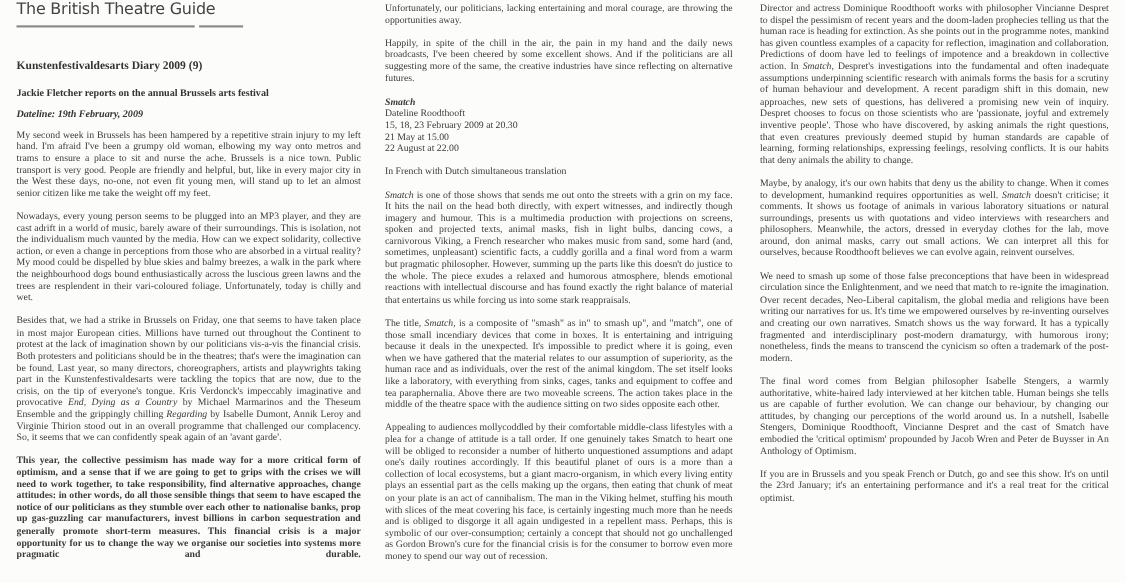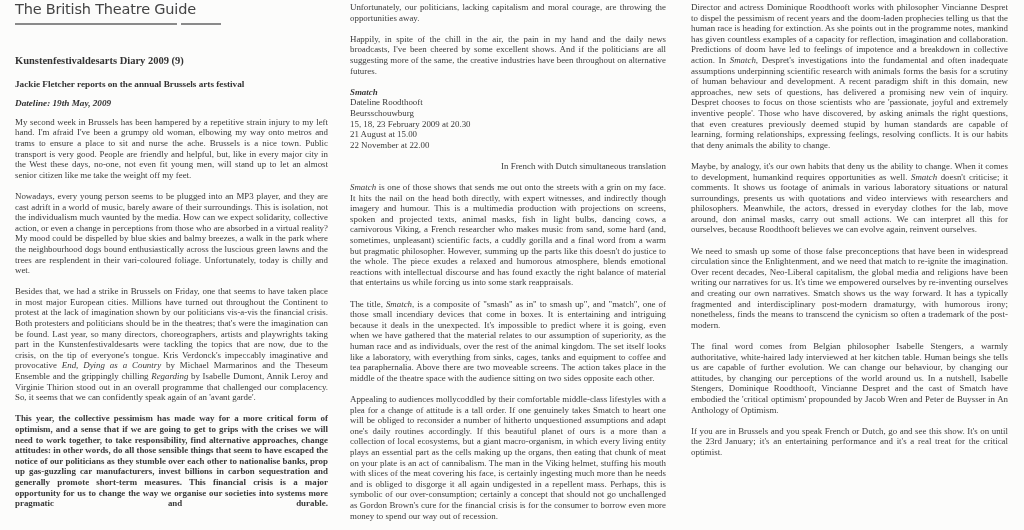--- a/index.html
+++ b/index.html
@@ -51,40 +51,39 @@
 <div class="page">
 
   <div class="col col1">
     <div class="logo">
       <span class="logo-text">The British Theatre Guide</span>
       <div class="logo-rule1"></div>
       <div class="logo-rule2"></div>
     </div>
     <div class="article-title">Kunstenfestivaldesarts Diary 2009 (9)</div>
     <div class="byline">Jackie Fletcher reports on the annual Brussels arts festival</div>
-    <div class="dateline">Dateline: 19th May, 2009</div>
+    <div class="dateline">Dateline: 19th February, 2009</div>
 
     <p>My second week in Brussels has been hampered by a repetitive strain injury to my left hand. I'm afraid I've been a grumpy old woman, elbowing my way onto metros and trams to ensure a place to sit and nurse the ache. Brussels is a nice town. Public transport is very good. People are friendly and helpful, but, like in every major city in the West these days, no-one, not even fit young men, will stand up to let an almost senior citizen like me take the weight off my feet.</p>
     <p>Nowadays, every young person seems to be plugged into an MP3 player, and they are cast adrift in a world of music, barely aware of their surroundings. This is isolation, not the individualism much vaunted by the media. How can we expect solidarity, collective action, or even a change in perceptions from those who are absorbed in a virtual reality? My mood could be dispelled by blue skies and balmy breezes, a walk in the park where the neighbourhood dogs bound enthusiastically across the luscious green lawns and the trees are resplendent in their vari-coloured foliage. Unfortunately, today is chilly and wet.</p>
     <p><span>Besides that, we had a strike in Brussels on Friday, one that seems to have taken place in most major European cities. Millions have turned out throughout the Continent to protest at the lack of imagination shown by our politicians vis-a-vis the financial crisis. Both protesters and politicians should be in the theatres; that's were the imagination can be found. Last year, so many directors, choreographers, artists and playwrights taking part in the Kunstenfestivaldesarts were tackling the topics that are now, due to the crisis, on the tip of everyone's tongue. Kris Verdonck's impeccably imaginative and provocative </span><em>End</em><em>, </em><em>Dying as a Country</em><span> by Michael Marmarinos and the Theseum Ensemble and the grippingly chilling </span><em>Regarding</em><span> by Isabelle Dumont, Annik Leroy and Virginie Thirion stood out in an overall programme that challenged our complacency. So, it seems that we can confidently speak again of an 'avant garde'.</span></p>
     <p class="last-line-spread">This year, the collective pessimism has made way for a more critical form of optimism, and a sense that if we are going to get to grips with the crises we will need to work together, to take responsibility, find alternative approaches, change attitudes: in other words, do all those sensible things that seem to have escaped the notice of our politicians as they stumble over each other to nationalise banks, prop up gas-guzzling car manufacturers, invest billions in carbon sequestration and generally promote short-term measures. This financial crisis is a major opportunity for us to change the way we organise our societies into systems more pragmatic and durable.</p>
   </div>
 
   <div class="col col2">
-    <p>Unfortunately, our politicians, lacking capitalism and moral courage, are throwing the opportunities away.</p>
-    <p>Happily, in spite of the chill in the air, the pain in my hand and the daily news broadcasts, I've been cheered by some excellent shows. And if the politicians are all suggesting more of the same, the creative industries have been throughout on alternative futures.</p>
+    <p>Unfortunately, our politicians, lacking entertaining and moral courage, are throwing the opportunities away.</p>
+    <p>Happily, in spite of the chill in the air, the pain in my hand and the daily news broadcasts, I've been cheered by some excellent shows. And if the politicians are all suggesting more of the same, the creative industries have since reflecting on alternative futures.</p>
     <div class="info-block">
       <div class="show-title">Smatch</div>
       <div>Dateline Roodthooft</div>
-      <div>Beursschouwburg</div>
       <div>15, 18, 23 February 2009 at 20.30</div>
-      <div>21 August at 15.00</div>
-      <div>22 November at 22.00</div>
+      <div>21 May at 15.00</div>
+      <div>22 August at 22.00</div>
     </div>
-    <p style="text-align:right">In French with Dutch simultaneous translation</p>
+    <p style="text-align:left">In French with Dutch simultaneous translation</p>
     <p><em>Smatch</em><span> is one of those shows that sends me out onto the streets with a grin on my face. It hits the nail on the head both directly, with expert witnesses, and indirectly though imagery and humour. This is a multimedia production with projections on screens, spoken and projected texts, animal masks, fish in light bulbs, dancing cows, a carnivorous Viking, a French researcher who makes music from sand, some hard (and, sometimes, unpleasant) scientific facts, a cuddly gorilla and a final word from a warm but pragmatic philosopher. However, summing up the parts like this doesn't do justice to the whole. The piece exudes a relaxed and humorous atmosphere, blends emotional reactions with intellectual discourse and has found exactly the right balance of material that entertains us while forcing us into some stark reappraisals.</span></p>
     <p><span>The title, </span><em>Smatch</em><span>, is a composite of "smash" as in" to smash up", and "match", one of those small incendiary devices that come in boxes. It is entertaining and intriguing because it deals in the unexpected. It's impossible to predict where it is going, even when we have gathered that the material relates to our assumption of superiority, as the human race and as individuals, over the rest of the animal kingdom. The set itself looks like a laboratory, with everything from sinks, cages, tanks and equipment to coffee and tea paraphernalia. Above there are two moveable screens. The action takes place in the middle of the theatre space with the audience sitting on two sides opposite each other.</span></p>
     <p>Appealing to audiences mollycoddled by their comfortable middle-class lifestyles with a plea for a change of attitude is a tall order. If one genuinely takes Smatch to heart one will be obliged to reconsider a number of hitherto unquestioned assumptions and adapt one's daily routines accordingly. If this beautiful planet of ours is a more than a collection of local ecosystems, but a giant macro-organism, in which every living entity plays an essential part as the cells making up the organs, then eating that chunk of meat on your plate is an act of cannibalism. The man in the Viking helmet, stuffing his mouth with slices of the meat covering his face, is certainly ingesting much more than he needs and is obliged to disgorge it all again undigested in a repellent mass. Perhaps, this is symbolic of our over-consumption; certainly a concept that should not go unchallenged as Gordon Brown's cure for the financial crisis is for the consumer to borrow even more money to spend our way out of recession.</p>
   </div>
 
   <div class="col col3">
     <p><span>Director and actress Dominique Roodthooft works with philosopher Vincianne Despret to dispel the pessimism of recent years and the doom-laden prophecies telling us that the human race is heading for extinction. As she points out in the programme notes, mankind has given countless examples of a capacity for reflection, imagination and collaboration. Predictions of doom have led to feelings of impotence and a breakdown in collective action. In </span><em>Smatch</em><span>, Despret's investigations into the fundamental and often inadequate assumptions underpinning scientific research with animals forms the basis for a scrutiny of human behaviour and development. A recent paradigm shift in this domain, new approaches, new sets of questions, has delivered a promising new vein of inquiry. Despret chooses to focus on those scientists who are 'passionate, joyful and extremely inventive people'. Those who have discovered, by asking animals the right questions, that even creatures previously deemed stupid by human standards are capable of learning, forming relationships, expressing feelings, resolving conflicts. It is our habits that deny animals the ability to change.</span></p>
     <p><span>Maybe, by analogy, it's our own habits that deny us the ability to change. When it comes to development, humankind requires opportunities as well. </span><em>Smatch</em><span> doesn't criticise; it comments. It shows us footage of animals in various laboratory situations or natural surroundings, presents us with quotations and video interviews with researchers and philosophers. Meanwhile, the actors, dressed in everyday clothes for the lab, move around, don animal masks, carry out small actions. We can interpret all this for ourselves, because Roodthooft believes we can evolve again, reinvent ourselves.</span></p>
     <p>We need to smash up some of those false preconceptions that have been in widespread circulation since the Enlightenment, and we need that match to re-ignite the imagination. Over recent decades, Neo-Liberal capitalism, the global media and religions have been writing our narratives for us. It's time we empowered ourselves by re-inventing ourselves and creating our own narratives. Smatch shows us the way forward. It has a typically fragmented and interdisciplinary post-modern dramaturgy, with humorous irony; nonetheless, finds the means to transcend the cynicism so often a trademark of the post-modern.</p>
     <p>The final word comes from Belgian philosopher Isabelle Stengers, a warmly authoritative, white-haired lady interviewed at her kitchen table. Human beings she tells us are capable of further evolution. We can change our behaviour, by changing our attitudes, by changing our perceptions of the world around us. In a nutshell, Isabelle Stengers, Dominique Roodthooft, Vincianne Despret and the cast of Smatch have embodied the 'critical optimism' propounded by Jacob Wren and Peter de Buysser in An Anthology of Optimism.</p>

